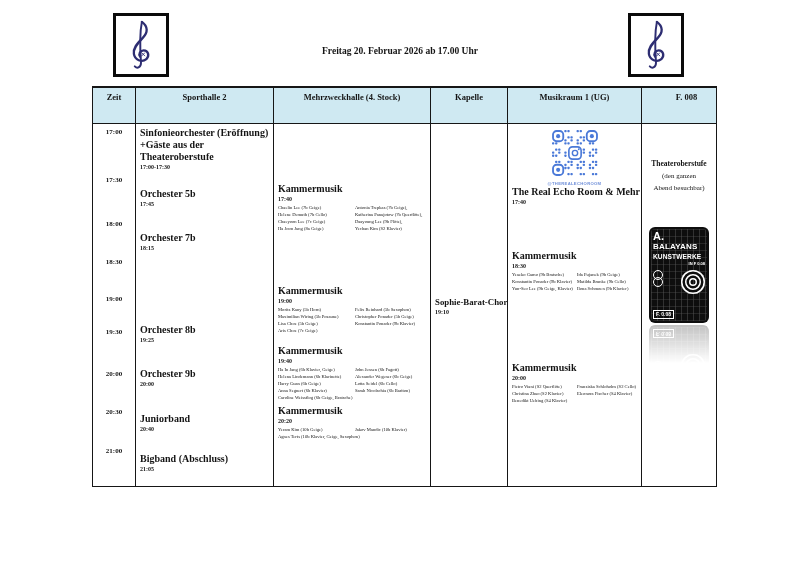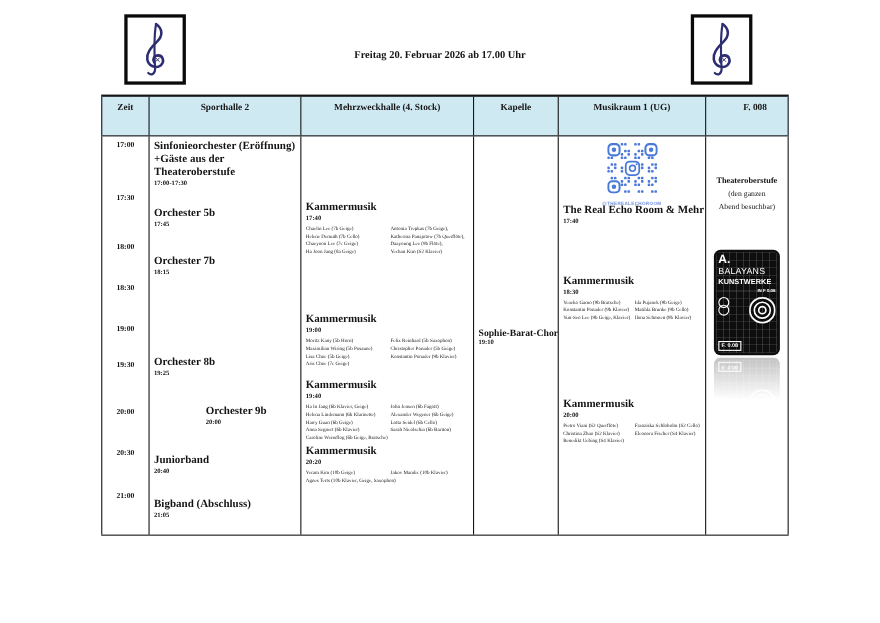--- a/index.html
+++ b/index.html
@@ -47,21 +47,21 @@
   .exhibit .t{font-size:7.5px;font-weight:bold;line-height:13px;}
   .exhibit .s{font-size:7px;line-height:12px;}
   .art{position:absolute;top:103px;left:50%;transform:translateX(-50%);width:60px;height:96px;
        background:#0e0e0e;border-radius:6px;color:#fff;box-sizing:border-box;padding:4px 4px 3px 4px;
        font-family:"Liberation Sans","DejaVu Sans",sans-serif;
        -webkit-box-reflect:below 2px linear-gradient(rgba(0,0,0,0) 60%, rgba(0,0,0,0.25));}
   .art::before{content:"";position:absolute;inset:2px;border-radius:4px;pointer-events:none;opacity:.30;
        background:repeating-linear-gradient(90deg,rgba(255,255,255,.5) 0 1px,transparent 1px 6px),
                   repeating-linear-gradient(0deg,rgba(255,255,255,.35) 0 1px,transparent 1px 7px);}
   .art-a{font-size:11px;font-weight:bold;line-height:11px;}
-  .art-name{font-size:8px;font-weight:normal;line-height:10px;letter-spacing:.2px;}
+  .art-name{font-size:8px;font-weight:bold;line-height:10px;letter-spacing:.2px;}
   .art-kw{font-size:6.6px;font-weight:bold;line-height:9px;letter-spacing:.1px;}
   .art-in{font-size:4px;font-weight:bold;text-align:right;line-height:6px;}
   .art-circ{display:flex;justify-content:space-between;align-items:flex-start;margin-top:3px;position:relative;}
   .c-eight{width:13px;}
   .c-eight span{display:block;width:10px;height:10px;border:1.5px solid #fff;border-radius:50%;box-sizing:border-box;}
   .c-eight span+span{margin-top:-3px;}
   .c-target{width:24px;height:24px;border-radius:50%;box-sizing:border-box;
             box-shadow:inset 0 0 0 1.5px #fff, inset 0 0 0 4px #0e0e0e, inset 0 0 0 5.5px #fff, inset 0 0 0 8px #0e0e0e, inset 0 0 0 9.5px #fff;}
   .art-f{position:absolute;bottom:4px;left:4px;font-size:5px;font-weight:bold;border:1px solid #fff;padding:0 2px;line-height:7px;}
 
@@ -124,21 +124,21 @@
             <div class="ev-time">17:45</div>
           </div>
           <div class="event" style="top: 108px;">
             <div class="ev-title">Orchester 7b</div>
             <div class="ev-time">18:15</div>
           </div>
           <div class="event" style="top: 200px;">
             <div class="ev-title">Orchester 8b</div>
             <div class="ev-time">19:25</div>
           </div>
-          <div class="event" style="top: 244px; margin-left: 47px;">
+          <div class="event" style="top: 244px;">
             <div class="ev-title">Orchester 9b</div>
             <div class="ev-time">20:00</div>
           </div>
           <div class="event" style="top: 289px;">
             <div class="ev-title">Juniorband</div>
             <div class="ev-time">20:40</div>
           </div>
           <div class="event" style="top: 329px;">
             <div class="ev-title">Bigband (Abschluss)</div>
             <div class="ev-time">21:05</div>

